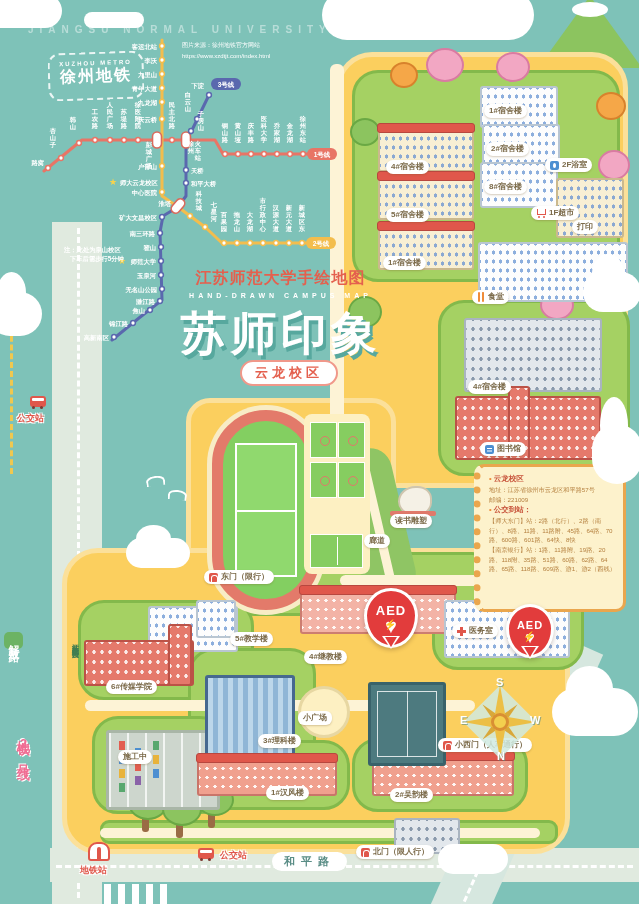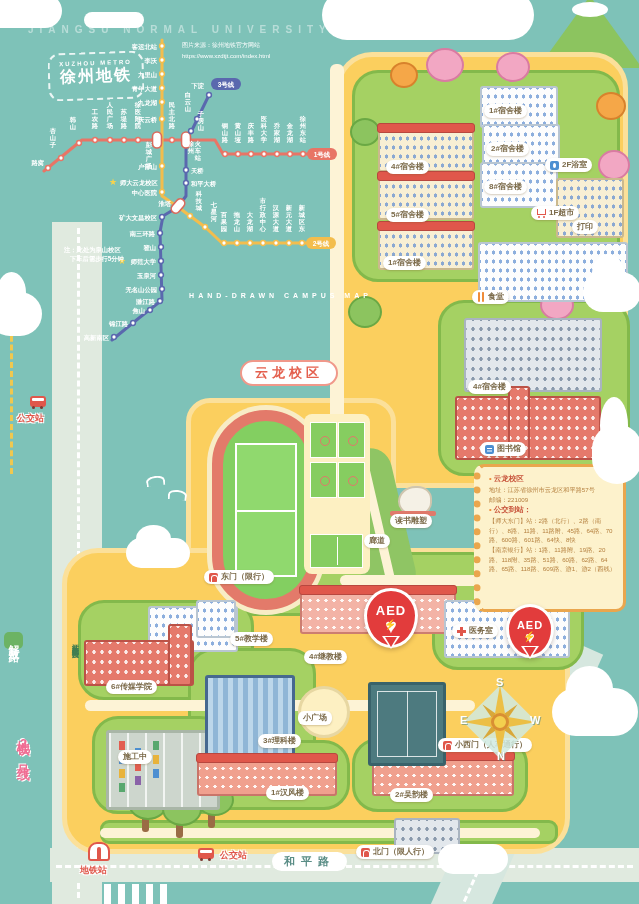--- a/index.html
+++ b/index.html
@@ -413,21 +413,23 @@
   <div class="cloud noB" style="left:-18px;top:-6px;width:80px;height:34px;"></div>
   <div class="cloud" style="left:583px;top:272px;width:58px;height:40px;"></div>
   <div class="cloud" style="left:-12px;top:292px;width:54px;height:44px;"></div>
   <div class="cloud" style="left:126px;top:538px;width:64px;height:30px;"></div>
   <div class="cloud" style="left:592px;top:424px;width:50px;height:60px;"></div>
   <div class="cloud" style="left:552px;top:688px;width:86px;height:48px;"></div>
   <div class="cloud noB" style="left:438px;top:844px;width:70px;height:30px;"></div>
   <div class="bird" style="left:146px;top:476px;transform:rotate(-8deg);"></div>
   <div class="bird" style="left:168px;top:490px;transform:rotate(6deg);"></div>
 
+  <div class="title-zh">江苏师范大学手绘地图</div>
   <div class="title-en">HAND-DRAWN CAMPUS MAP</div>
+  <div class="title-main">苏师印象</div>
   <div class="title-badge">云龙校区</div>
 
   <div class="lbl" style="left:484px;top:104px;">
       <span>1#宿舍楼</span>
     </div>
   <div class="lbl" style="left:486px;top:142px;">
       <span>2#宿舍楼</span>
     </div>
   <div class="lbl" style="left:484px;top:180px;">
       <span>8#宿舍楼</span>

